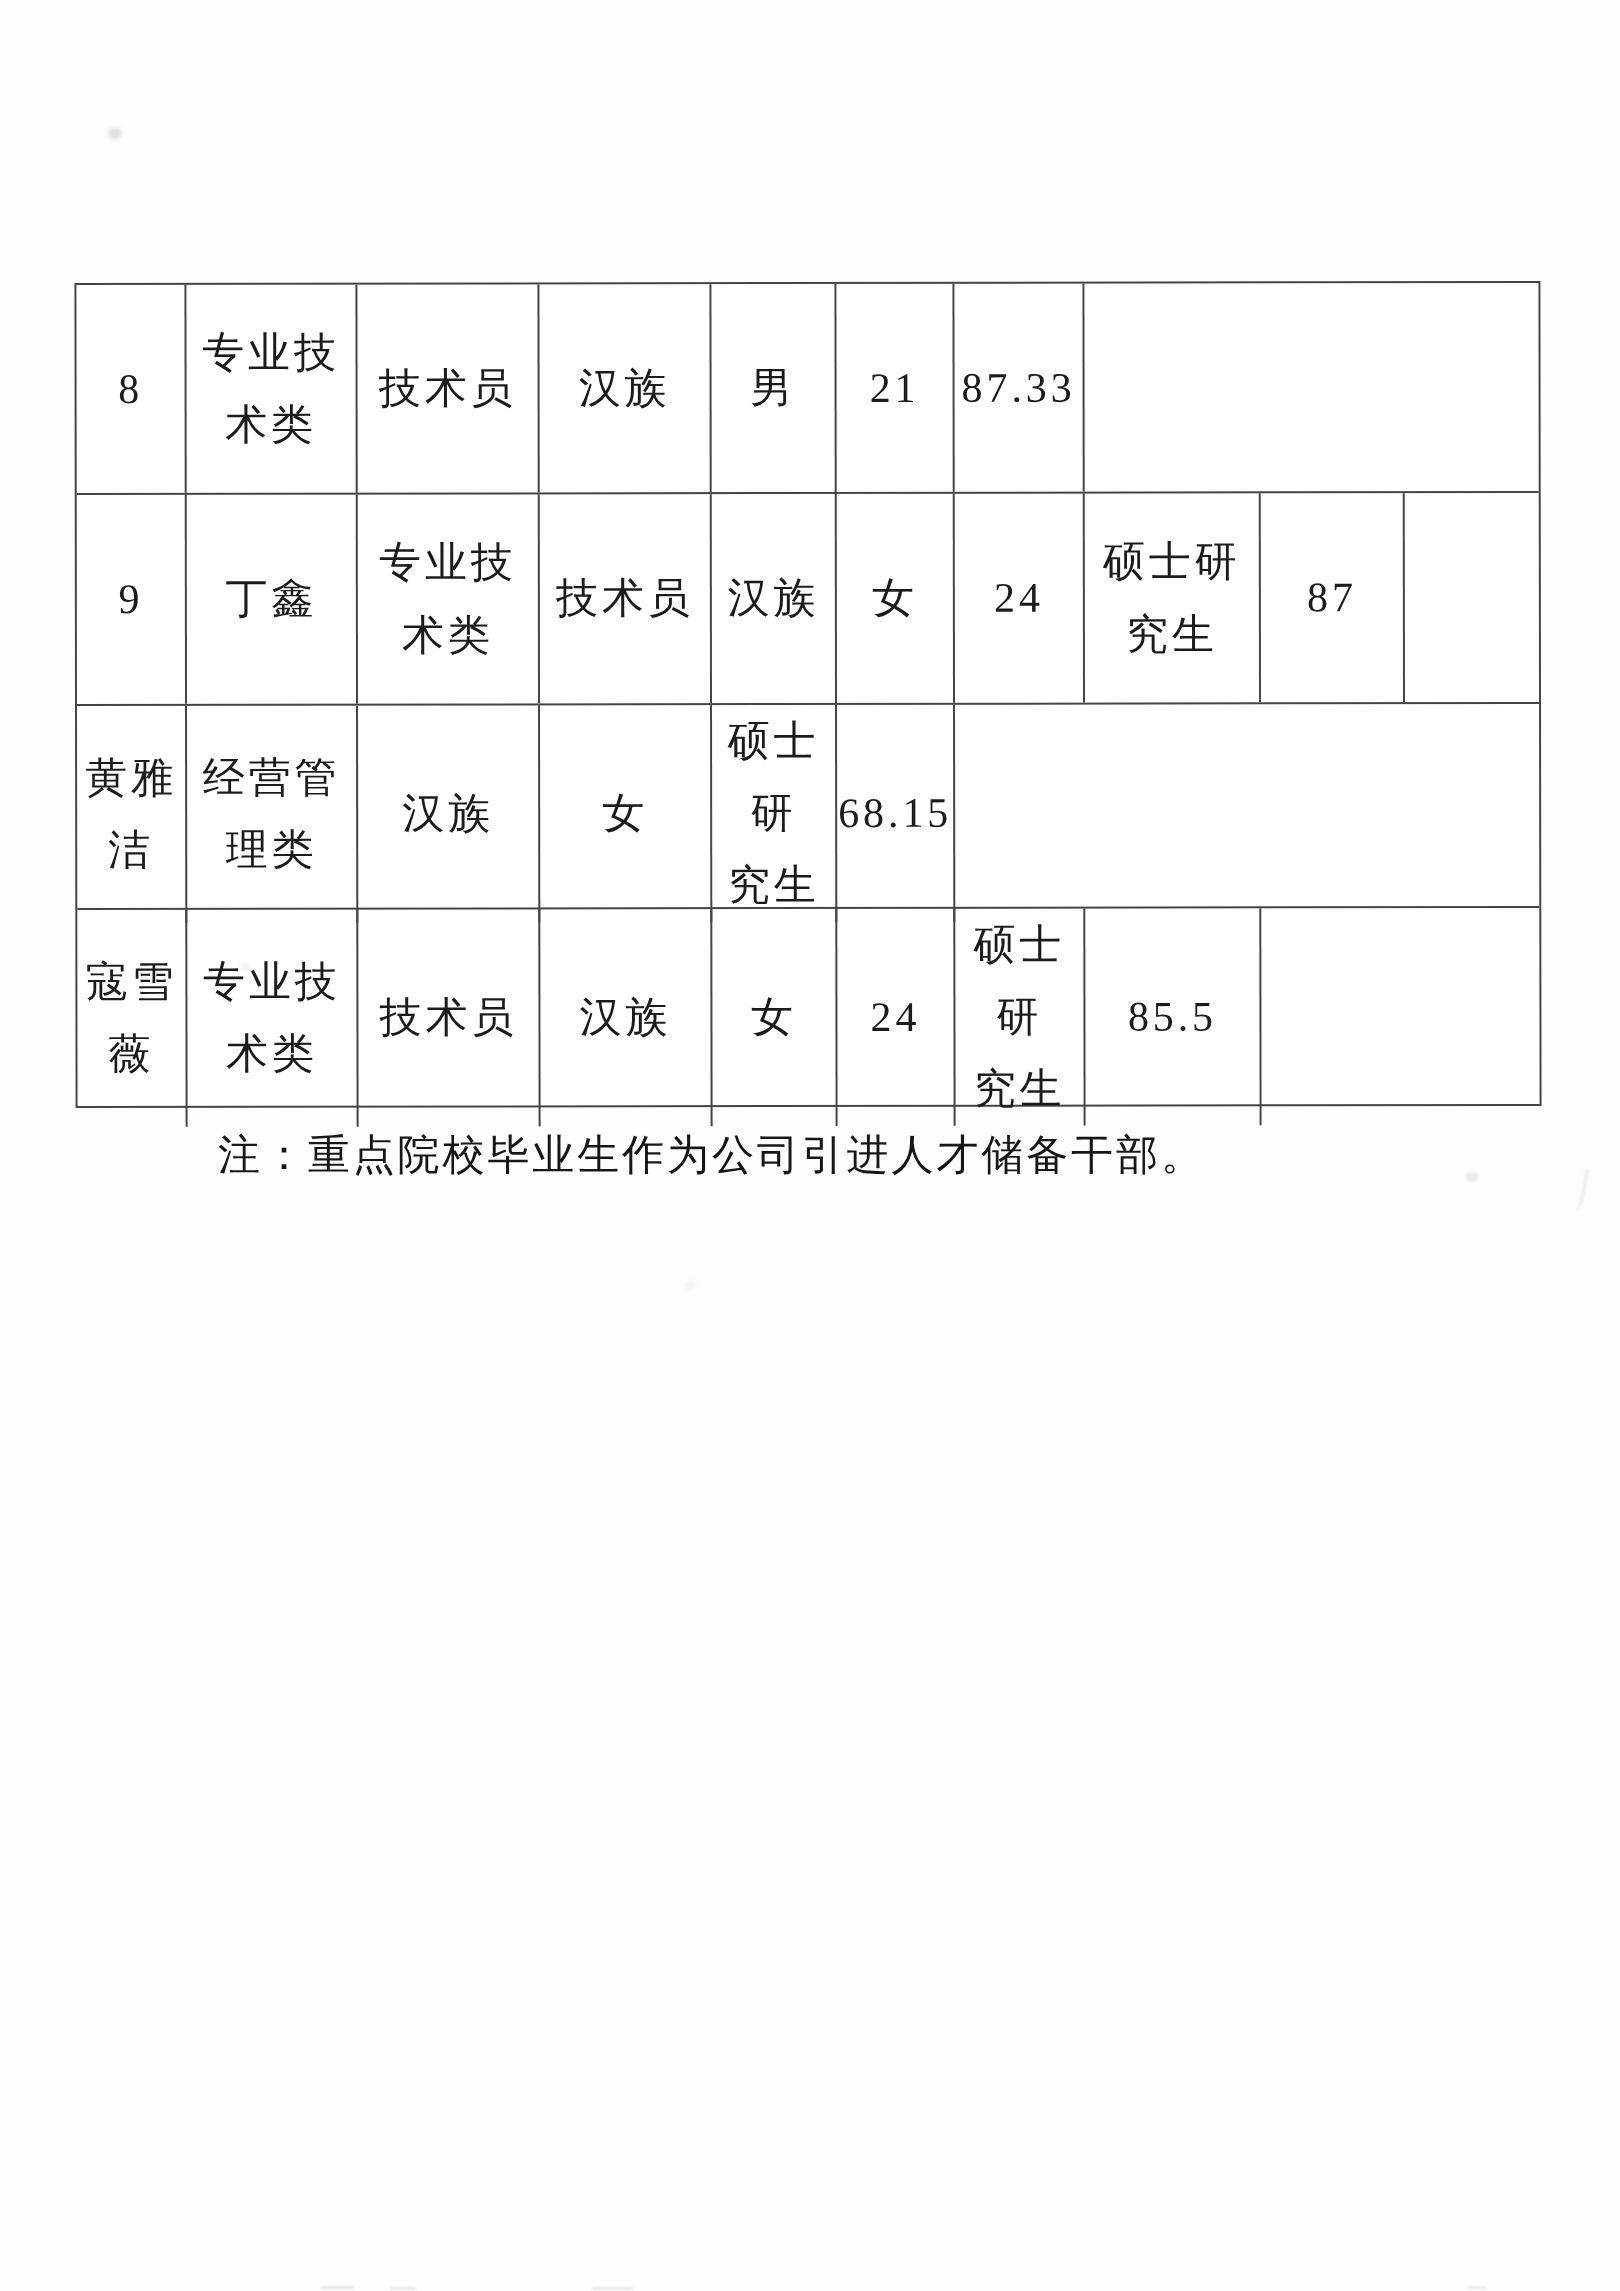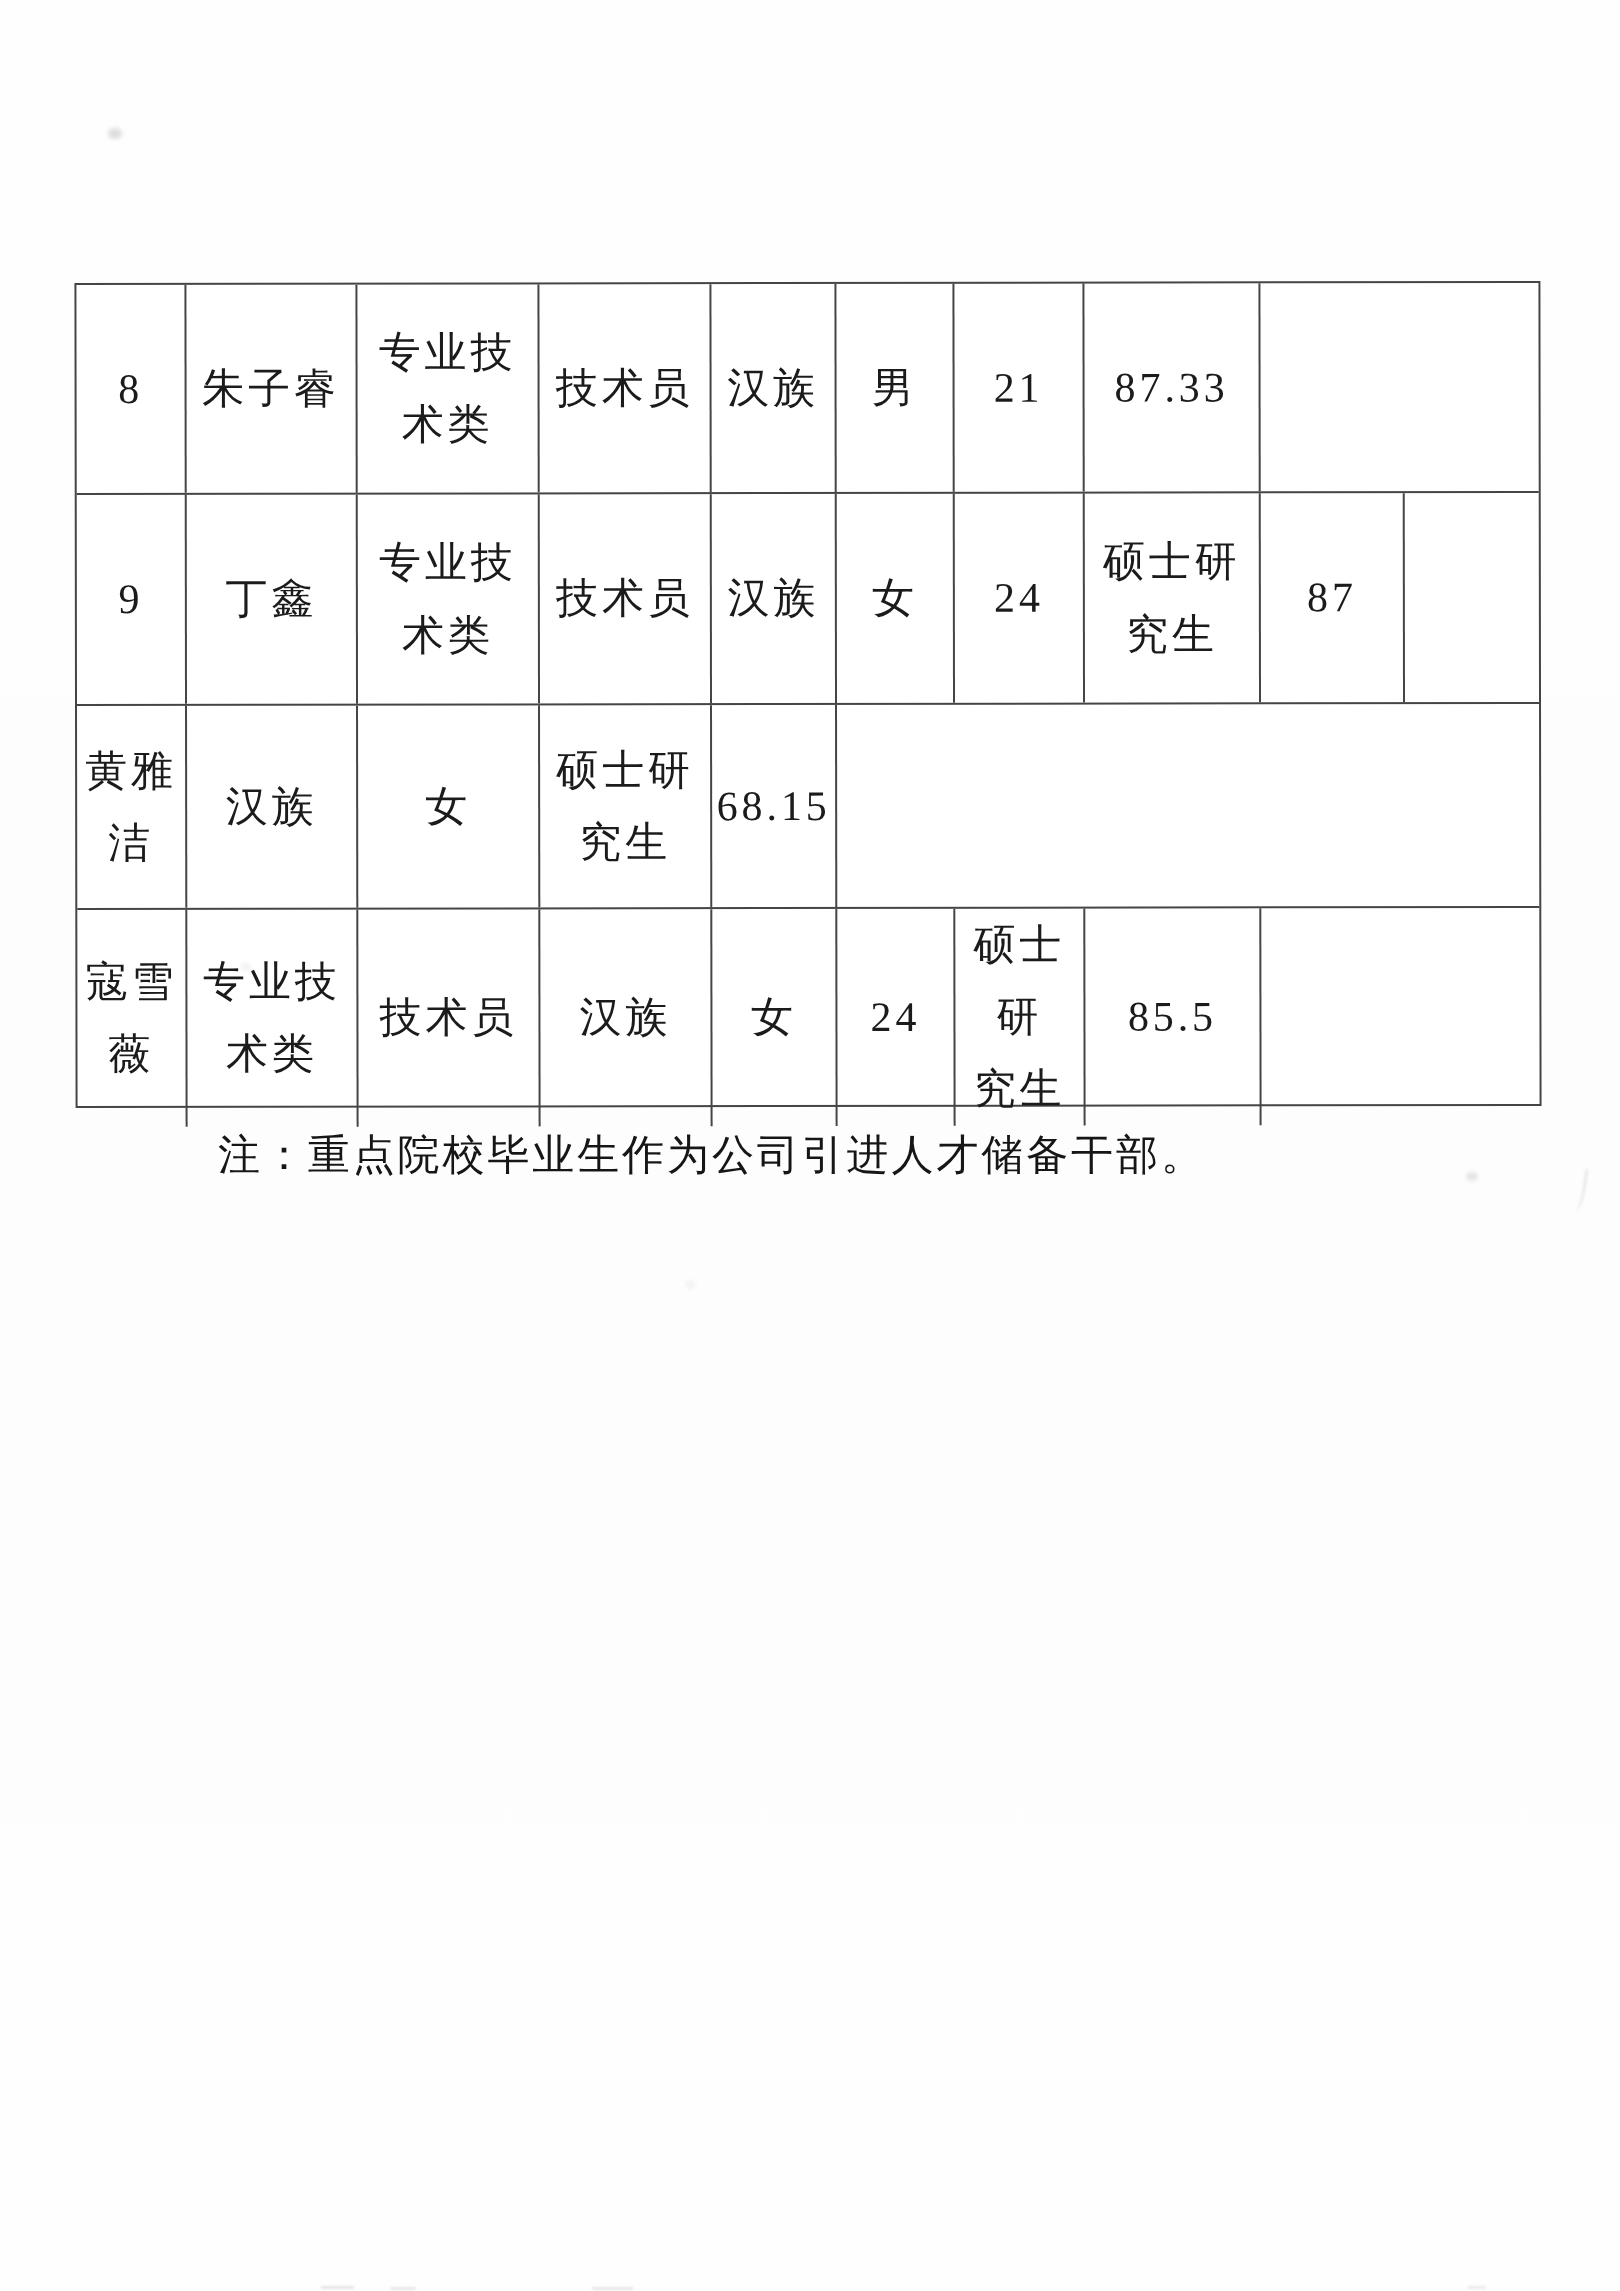--- a/index.html
+++ b/index.html
@@ -49,21 +49,20 @@
   .dash{height:2.9px;background:#9f9f9f;filter:blur(1px);}
 </style>
 </head>
 <body>
 
 <div class="page">
 
   <div class="table-wrap">
       <div class="row" style="height: 210px;">
         <div class="cell">8</div>
-        <div class="cell">朱子睿</div>
         <div class="cell">专业技
 术类</div>
         <div class="cell">技术员</div>
         <div class="cell">汉族</div>
         <div class="cell">男</div>
         <div class="cell">21</div>
         <div class="cell">87.33</div>
         <div class="cell"></div>
       </div>
       <div class="row" style="height: 211px;">
@@ -75,20 +74,22 @@
         <div class="cell">汉族</div>
         <div class="cell">女</div>
         <div class="cell">24</div>
         <div class="cell">硕士研
 究生</div>
         <div class="cell">87</div>
         <div class="cell"></div>
       </div>
       <div class="row" style="height: 204px;">
         <div class="cell">黄雅洁</div>
+        <div class="cell">经营管
+理类</div>
         <div class="cell">汉族</div>
         <div class="cell">女</div>
         <div class="cell">硕士研
 究生</div>
         <div class="cell">68.15</div>
         <div class="cell"></div>
       </div>
       <div class="row last" style="height: 197px;">
         <div class="cell">寇雪薇</div>
         <div class="cell">专业技

